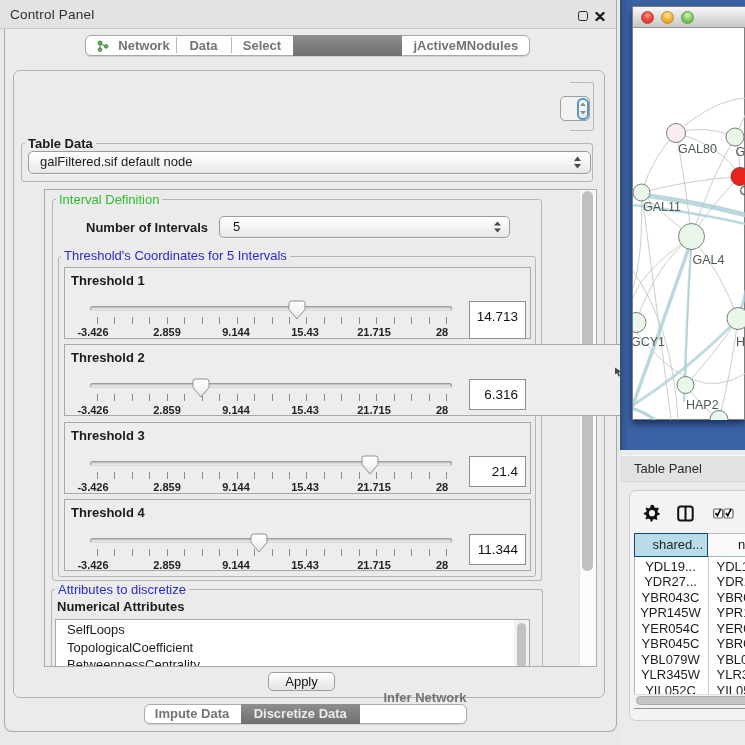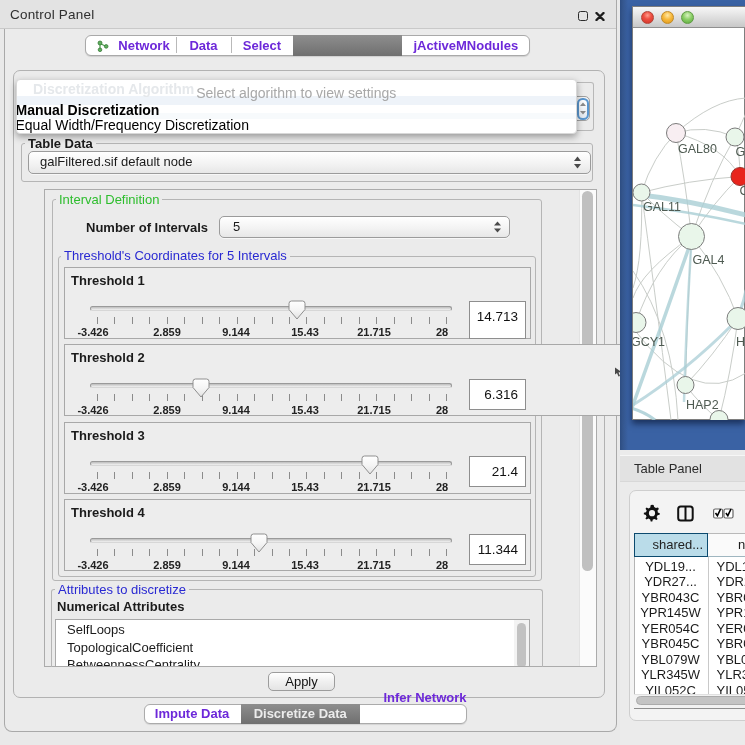--- a/index.html
+++ b/index.html
@@ -9,21 +9,21 @@
 .abs{position:absolute}
 .b{font-weight:bold}
 .t13{font-size:13px;color:#1b1b1b}
 .combo{border:1px solid #9b9b9b;border-radius:5px;background:linear-gradient(#ffffff,#f3f3f3 55%,#e7e7e7);box-shadow:0 1px 0 rgba(255,255,255,.6)}
 .gtitle{font-size:13px;background:#ebebeb;padding:0 3px;line-height:14px}
 .panelbrd{border:1px solid #a8a8a8;background:#ededed}
 .track{height:5px;border:1px solid #9a9a9a;border-bottom-color:#d7d7d7;border-radius:3px;background:linear-gradient(#bdbdbd,#f2f2f2)}
 .vbox{background:#fff;border:1px solid #8e8e8e;font-size:13.5px;color:#111;text-align:right;padding-right:7px}
 .ticks{background:repeating-linear-gradient(to right,#8b8b8b 0px,#8b8b8b 1px,transparent 1px,transparent 17.45px);width:350px;height:7px}
 .tl{font-size:11px;color:#222;transform:translateX(-50%);position:absolute;white-space:nowrap;font-weight:bold}
-.tabtext{font-size:13px;font-weight:bold;color:#6d28d9;text-align:center;line-height:21px;position:absolute;height:21px}
+.tabtext{font-size:13px;font-weight:bold;color:#737373;text-align:center;line-height:21px;position:absolute;height:21px}
 </style>
 </head>
 <body>
 <div class="page">
 <svg width="0" height="0" style="position:absolute">
       <defs>
 <linearGradient id="thg" x1="0" y1="0" x2="0" y2="1">
           <stop offset="0" stop-color="#ffffff"></stop>
           <stop offset="0.55" stop-color="#f4f4f4"></stop>
           <stop offset="1" stop-color="#e2e2e2"></stop>
@@ -167,28 +167,20 @@
 <div class="tabtext" style="left:360px;top:688px;width:130px;line-height:20px">Infer Network</div>
 
 <div class="abs" style="left:570px;top:82px;width:23.5px;height:49px;border:1px solid #b8b8b8;border-left:none;border-radius:0 3px 3px 0"></div>
 <div class="abs" style="left:560px;top:96px;width:30px;height:25px;border:1px solid #9f9f9f;border-radius:5px;background:#f2f2f2"></div>
 <div class="abs" style="left:577px;top:97.5px;width:11.5px;height:22px;border:2.5px solid #5a96ce;border-radius:5.5px;background:linear-gradient(#ffffff,#e3e9f0)"></div>
 <svg class="abs" style="left:579px;top:102px" width="8" height="13" viewBox="0 0 8 13">
       <path d="M4,0.5 L7,4 L1,4 Z" fill="#8a8a8a"></path>
       <path d="M4,12.5 L7,9 L1,9 Z" fill="#8a8a8a"></path>
     </svg>
 
-<div class="abs" style="left:15.5px;top:79px;width:561.5px;height:55px;background:#fff;border-radius:4px;border:1px solid #d8d8d8;box-shadow:0 3px 7px rgba(0,0,0,.35);overflow:hidden">
-  <div class="abs" style="left:0;top:16px;width:100%;height:8.5px;background:#eef3f9"></div>
-      <div class="abs" style="left:0;top:33px;width:100%;height:6px;background:#f7fafc"></div>
-  <div class="abs b" style="left:16.5px;top:0.5px;color:#e5e8eb;font-size:14px">Discretization Algorithm</div>
-  <div class="abs" style="left:0;top:4.5px;width:100%;text-align:center;font-size:14px;color:#a8a8a8">Select algorithm to view settings</div>
-  <div class="abs b" style="left:-1px;top:21.5px;color:#000;font-size:14px">Manual Discretization</div>
-  <div class="abs" style="left:-1px;top:37px;color:#000;font-size:14px">Equal Width/Frequency Discretization</div>
-</div>
 
 <svg class="abs" style="left:613.5px;top:367px" width="9" height="10" viewBox="0 0 9 10">
       <path d="M1,0.5 L7.5,5 L4.5,5.5 L6,9 L4.5,9.5 L3,6 L1,7.5 Z" fill="#2a2a2a" opacity="0.85"></path>
     </svg>
 
 <div class="abs" style="left:620px;top:0;width:125px;height:450px;background:linear-gradient(90deg,#2d4d82 0px,#35578f 3px,#3a62a4 8px,#3a62a4 100%)"></div>
 
 <div class="abs" style="left:632px;top:6px;width:113px;height:414px;border:1px solid #7e7e7e;background:#fff;box-shadow:0 4px 6px rgba(8,20,50,.6)"></div>
 <div class="abs" style="left:633px;top:7px;width:112px;height:20.5px;background:linear-gradient(#f7f7f7,#c8c8c8);border-bottom:1px solid #909090"></div>
 <div class="abs" style="left:640.5px;top:10.5px;width:13px;height:13px;border-radius:50%;background:radial-gradient(circle at 50% 30%,#ff9d8d 0%,#ee5042 40%,#ce3025 100%);border:0.5px solid #b04438"></div>

